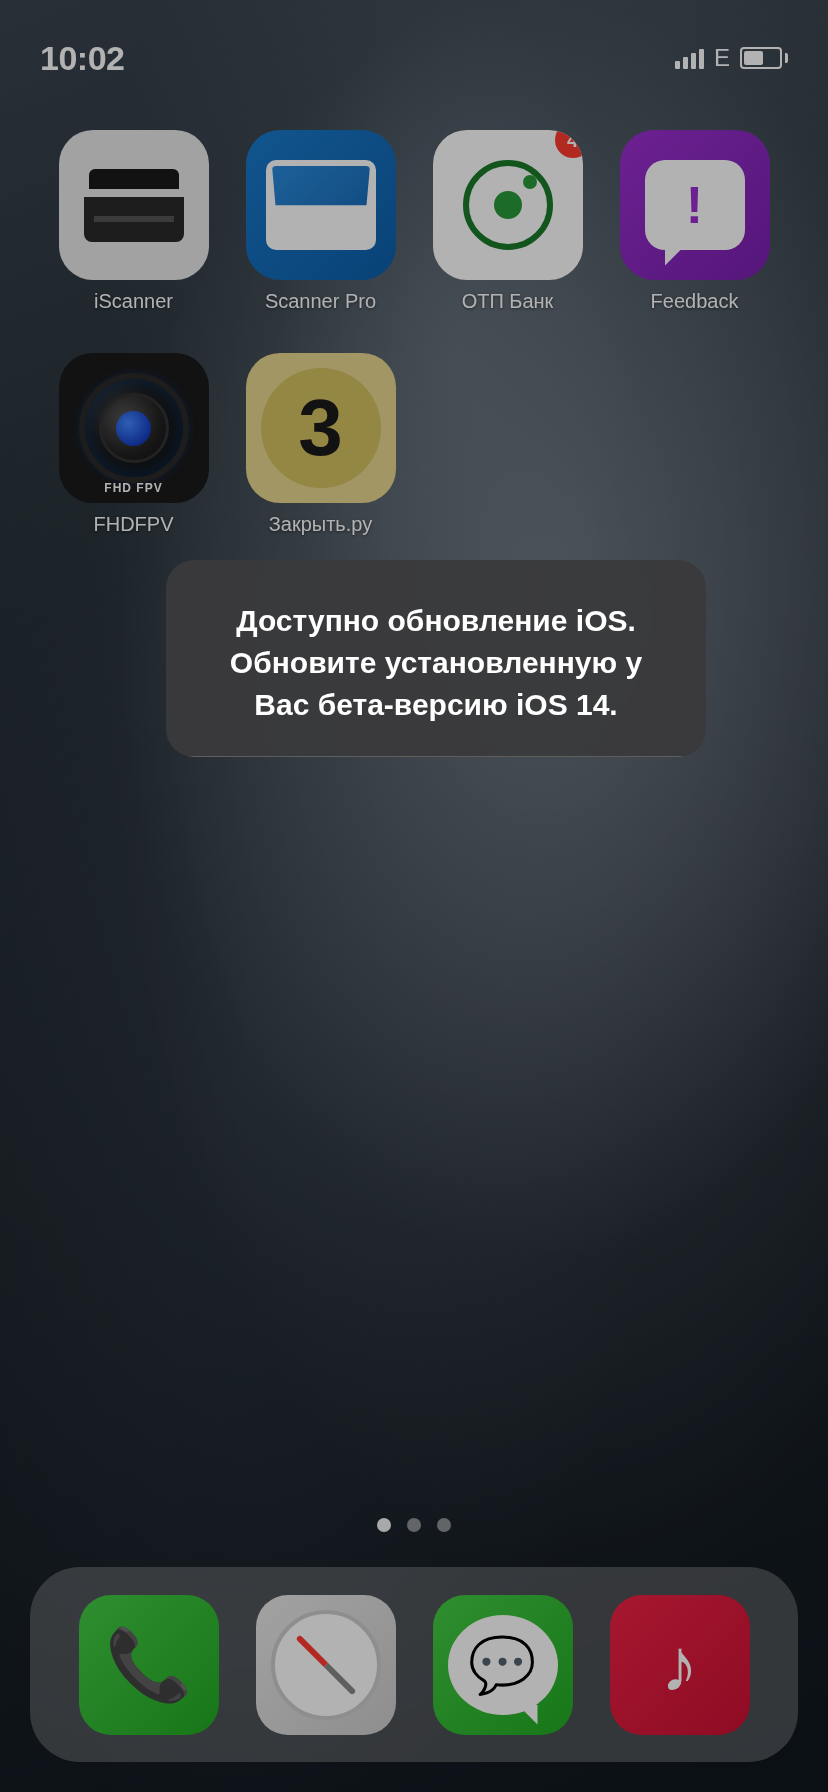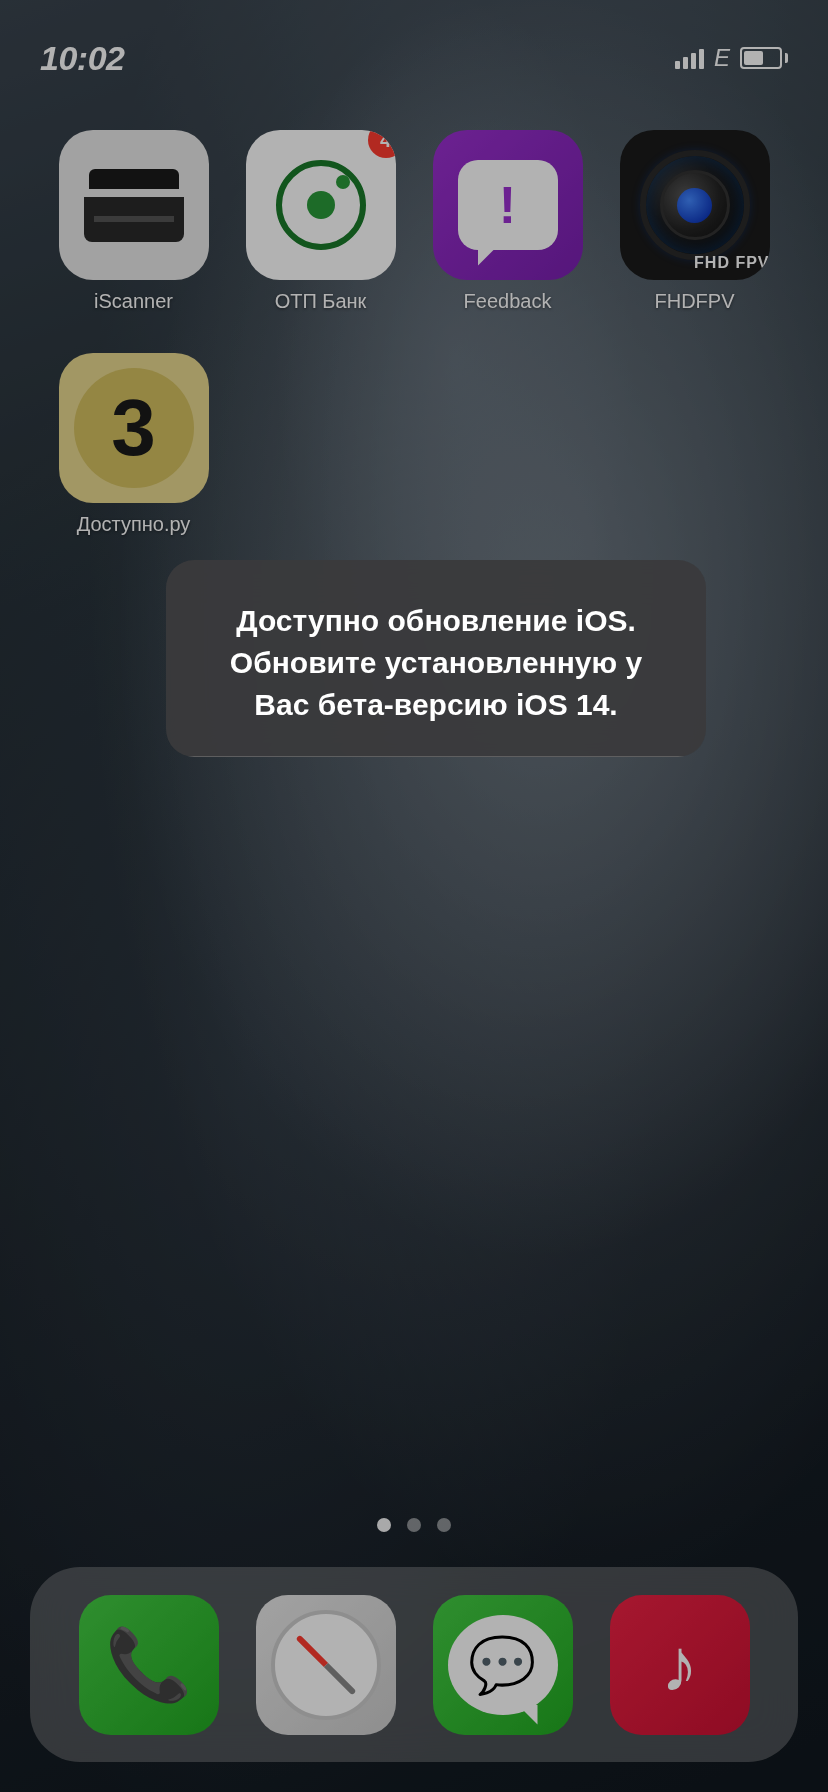--- a/index.html
+++ b/index.html
@@ -46,21 +46,20 @@
       position: absolute;
       top: 0;
       left: 0;
       right: 0;
       height: 88px;
       display: flex;
       align-items: center;
       justify-content: space-between;
       padding: 28px 40px 0;
       z-index: 100;
-      font-style: italic;
     }
 
     .status-time {
       color: white;
       font-size: 34px;
       font-weight: 600;
       letter-spacing: -0.5px;
     }
 
     .status-icons {
@@ -416,23 +415,23 @@
       height: 35px;
       border-radius: 50%;
       background: radial-gradient(circle at 35% 35%, #4488ff 0%, #0022aa 100%);
     }
 
     .fhdfpv-label-on-icon {
       position: absolute;
       bottom: 8px;
       left: 0;
       right: 0;
-      text-align: right;
+      text-align: center;
       color: white;
-      font-size: 16px;
+      font-size: 12px;
       font-weight: 600;
       letter-spacing: 1px;
     }
 
     
     .icon-zarplata {
       background: #e8d890;
     }
 
     .zarplata-circle {
@@ -687,20 +686,28 @@
         <div class="iscanner-top"></div>
         <div class="iscanner-body">
           <div class="iscanner-slot"></div>
         </div>
       </div>
     </div>
     <span class="app-label">iScanner</span>
   </div>
 
 
+  <div class="app-item">
+    <div class="app-icon icon-scanner-pro">
+      <div class="scanner-pro-shape">
+        <div class="scanner-lid"></div>
+      </div>
+    </div>
+    <span class="app-label">Scanner Pro</span>
+  </div>
 
   <div class="app-item">
     <div class="app-icon icon-otpbank" style="position:relative;">
       <div class="otpbank-shape">
         <div class="otpbank-circle-outer">
           <div class="otpbank-dot"></div>
           <div class="otpbank-dot-small"></div>
         </div>
       </div>
       <div class="badge">4</div>
@@ -729,21 +736,21 @@
     </div>
     <span class="app-label">FHDFPV</span>
   </div>
 
   <div class="app-item">
     <div class="app-icon icon-zarplata">
       <div class="zarplata-circle">
         <span class="zarplata-number">3</span>
       </div>
     </div>
-    <span class="app-label">Доступно.ру</span>
+    <span class="app-label">Закрыть.ру</span>
   </div>
 
 </div>
 
 <div class="alert-overlay">
   <div class="alert-box">
     <div class="alert-message">
       <span class="alert-text">Доступно обновление iOS. Обновите установленную у Вас бета-версию iOS 14.</span>
     </div>
     <div class="alert-divider"></div>

